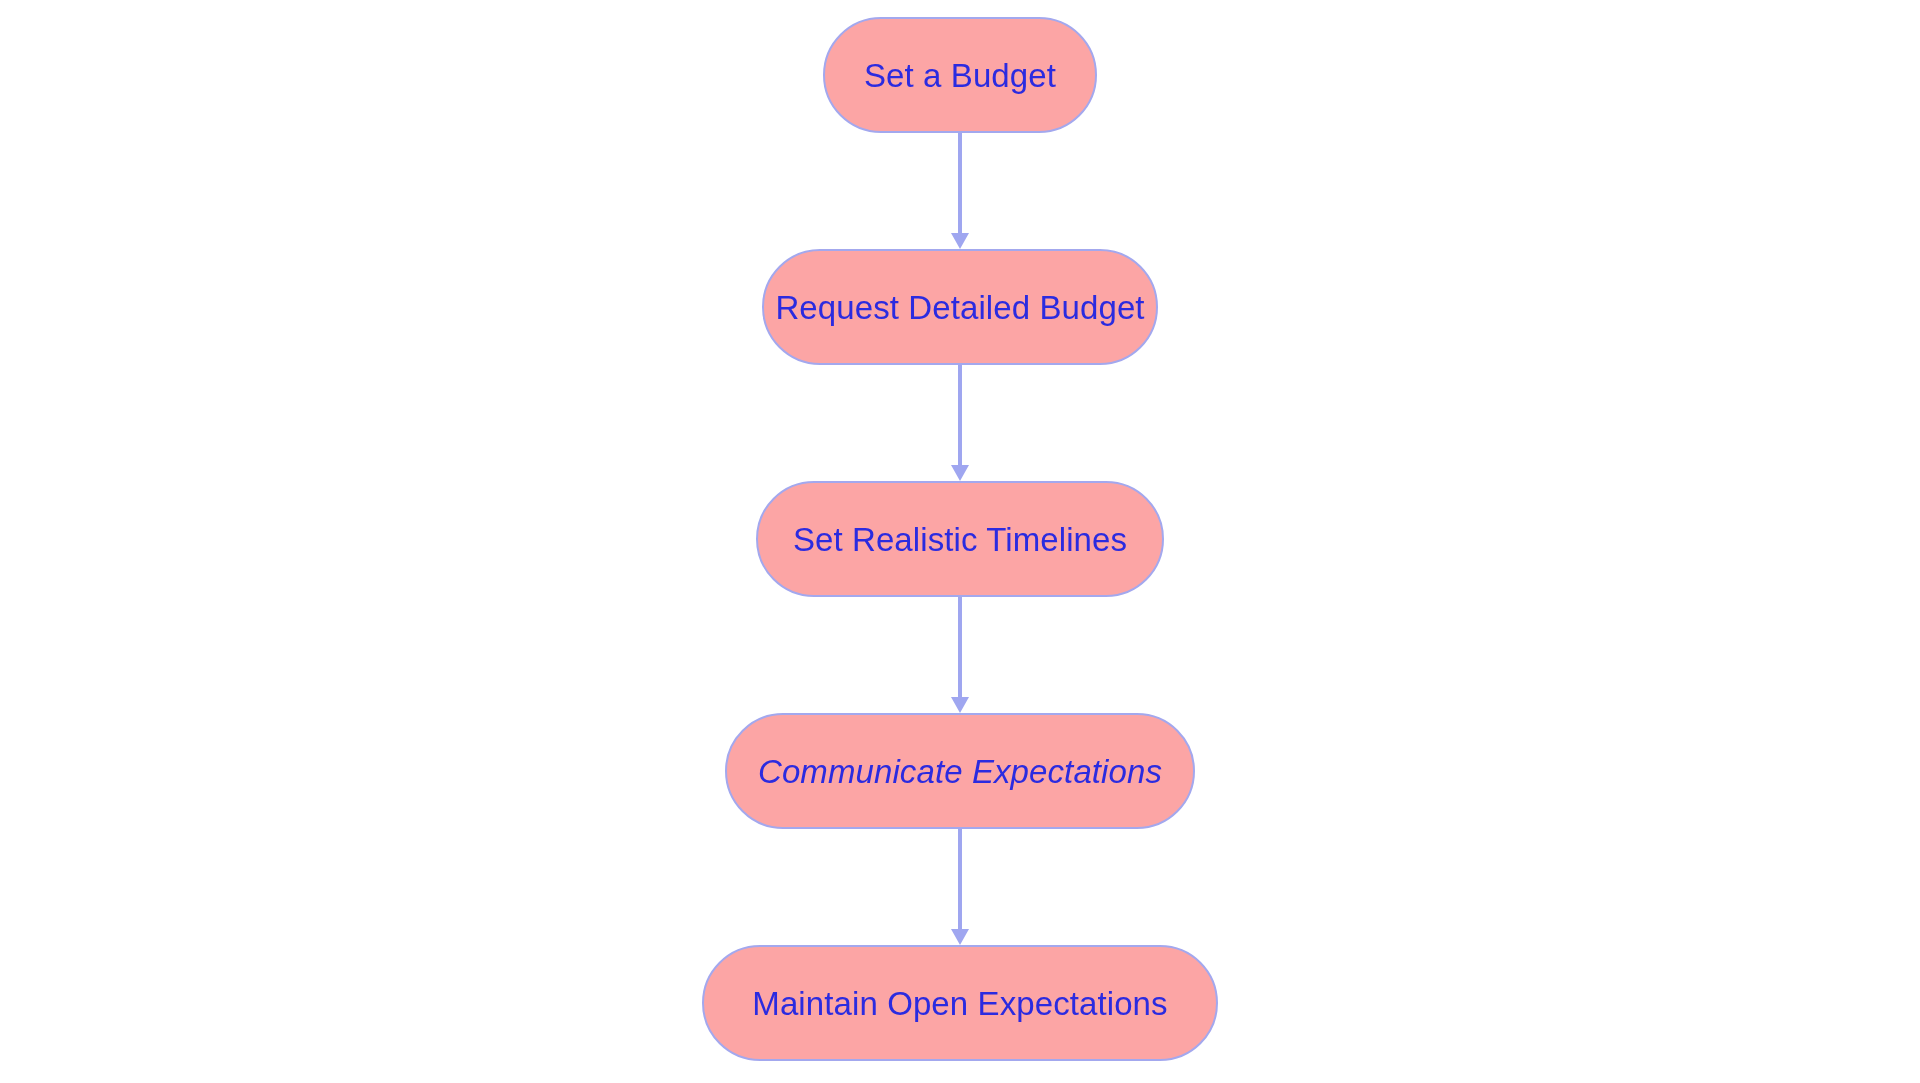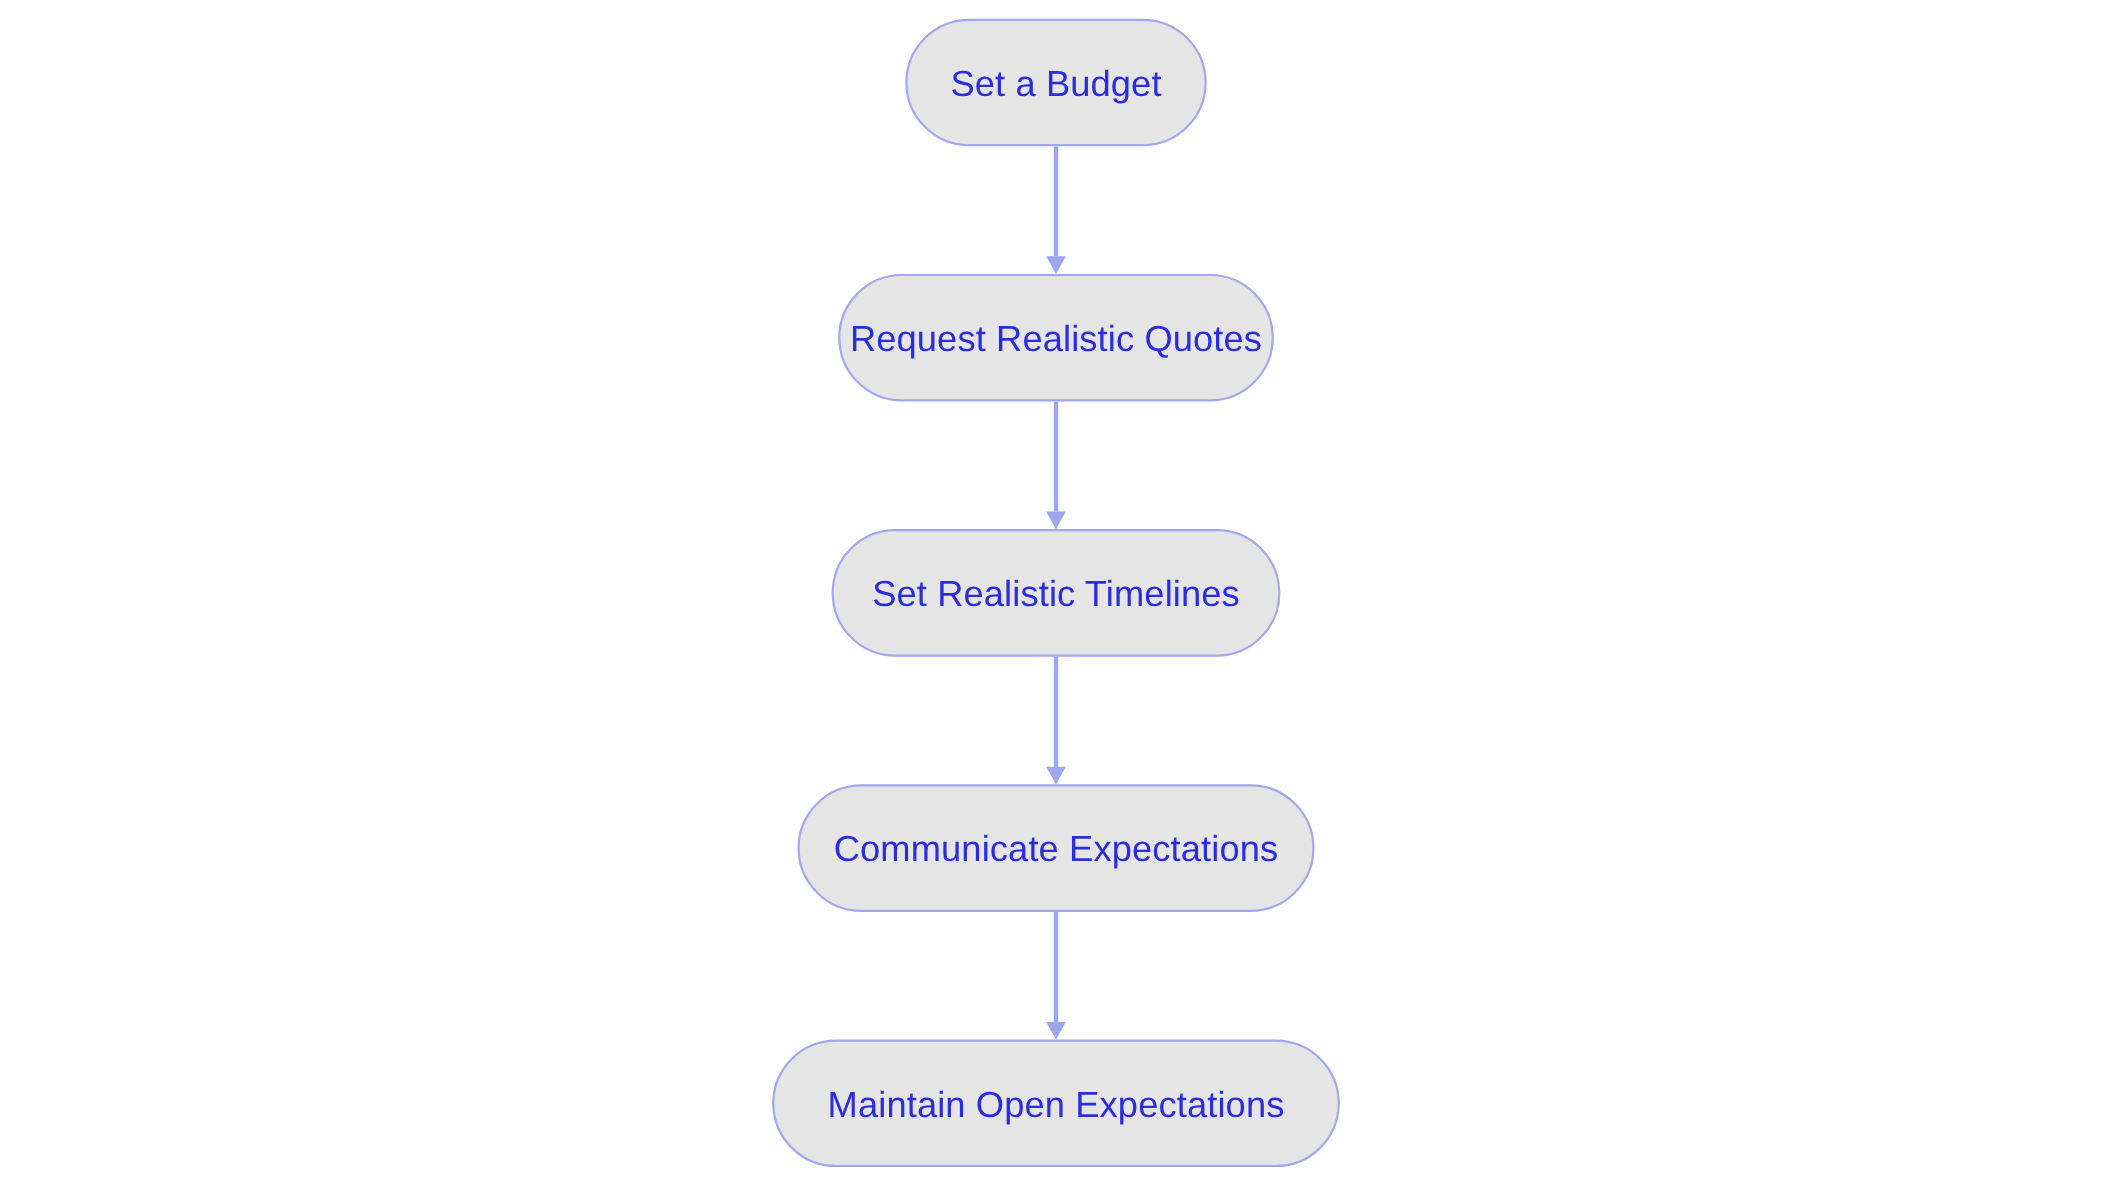--- a/index.html
+++ b/index.html
@@ -33,21 +33,21 @@
     align-items: center;
     justify-content: flex-start;
     padding-top: 17px;
     box-sizing: border-box;
   }
 
   .flow-node {
     box-sizing: border-box;
     height: 116px;
     border-radius: 58px;
-    background: #e5e5e5;
+    background: #fca5a5;
     border: 2px solid #a3a8ee;
     display: flex;
     align-items: center;
     justify-content: center;
     flex: 0 0 auto;
   }
 
   .flow-node-label {
     font-size: 33px;
     line-height: 1;
@@ -69,42 +69,42 @@
   .connector-svg {
     display: block;
     width: 24px;
     height: 116px;
   }
 
   
   .node-w-1 { width: 274px; }
   .node-w-2 { width: 396px; }
   .node-w-3 { width: 408px; }
-  .node-w-4 { width: 470px; }
+  .node-w-4 { width: 470px; font-style: italic; }
   .node-w-5 { width: 516px; }
 </style>
 </head>
 <body>
 
 <div id="flowchart-canvas">
   <div class="flow-column">
 
     <div class="flow-node node-w-1">
       <span class="flow-node-label">Set a Budget</span>
     </div>
 
     <div class="flow-connector">
       <svg class="connector-svg" viewBox="0 0 24 116" xmlns="http://www.w3.org/2000/svg" aria-hidden="true">
         <line x1="12" y1="0" x2="12" y2="100" stroke="#9fa6f0" stroke-width="4"></line>
         <polygon points="3,100 21,100 12,116" fill="#9fa6f0"></polygon>
       </svg>
     </div>
 
     <div class="flow-node node-w-2">
-      <span class="flow-node-label">Request Realistic Quotes</span>
+      <span class="flow-node-label">Request Detailed Budget</span>
     </div>
 
     <div class="flow-connector">
       <svg class="connector-svg" viewBox="0 0 24 116" xmlns="http://www.w3.org/2000/svg" aria-hidden="true">
         <line x1="12" y1="0" x2="12" y2="100" stroke="#9fa6f0" stroke-width="4"></line>
         <polygon points="3,100 21,100 12,116" fill="#9fa6f0"></polygon>
       </svg>
     </div>
 
     <div class="flow-node node-w-3">

